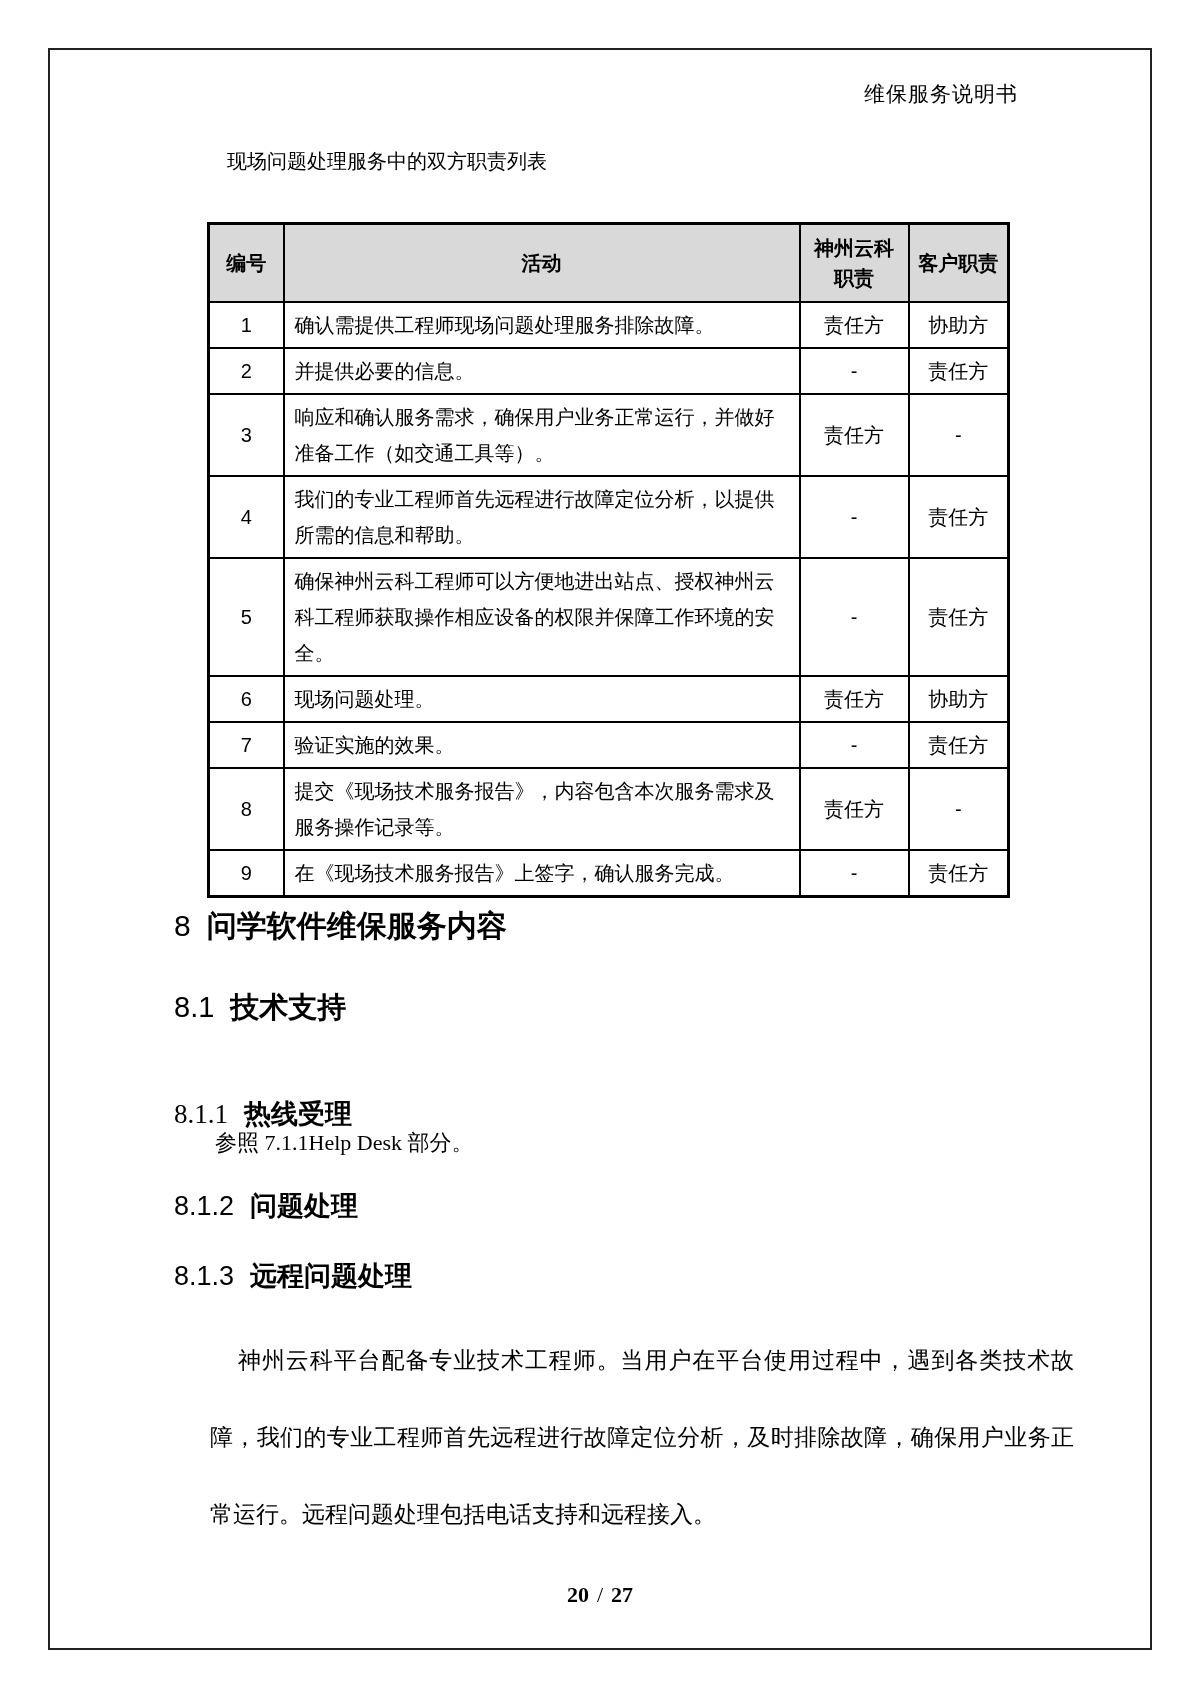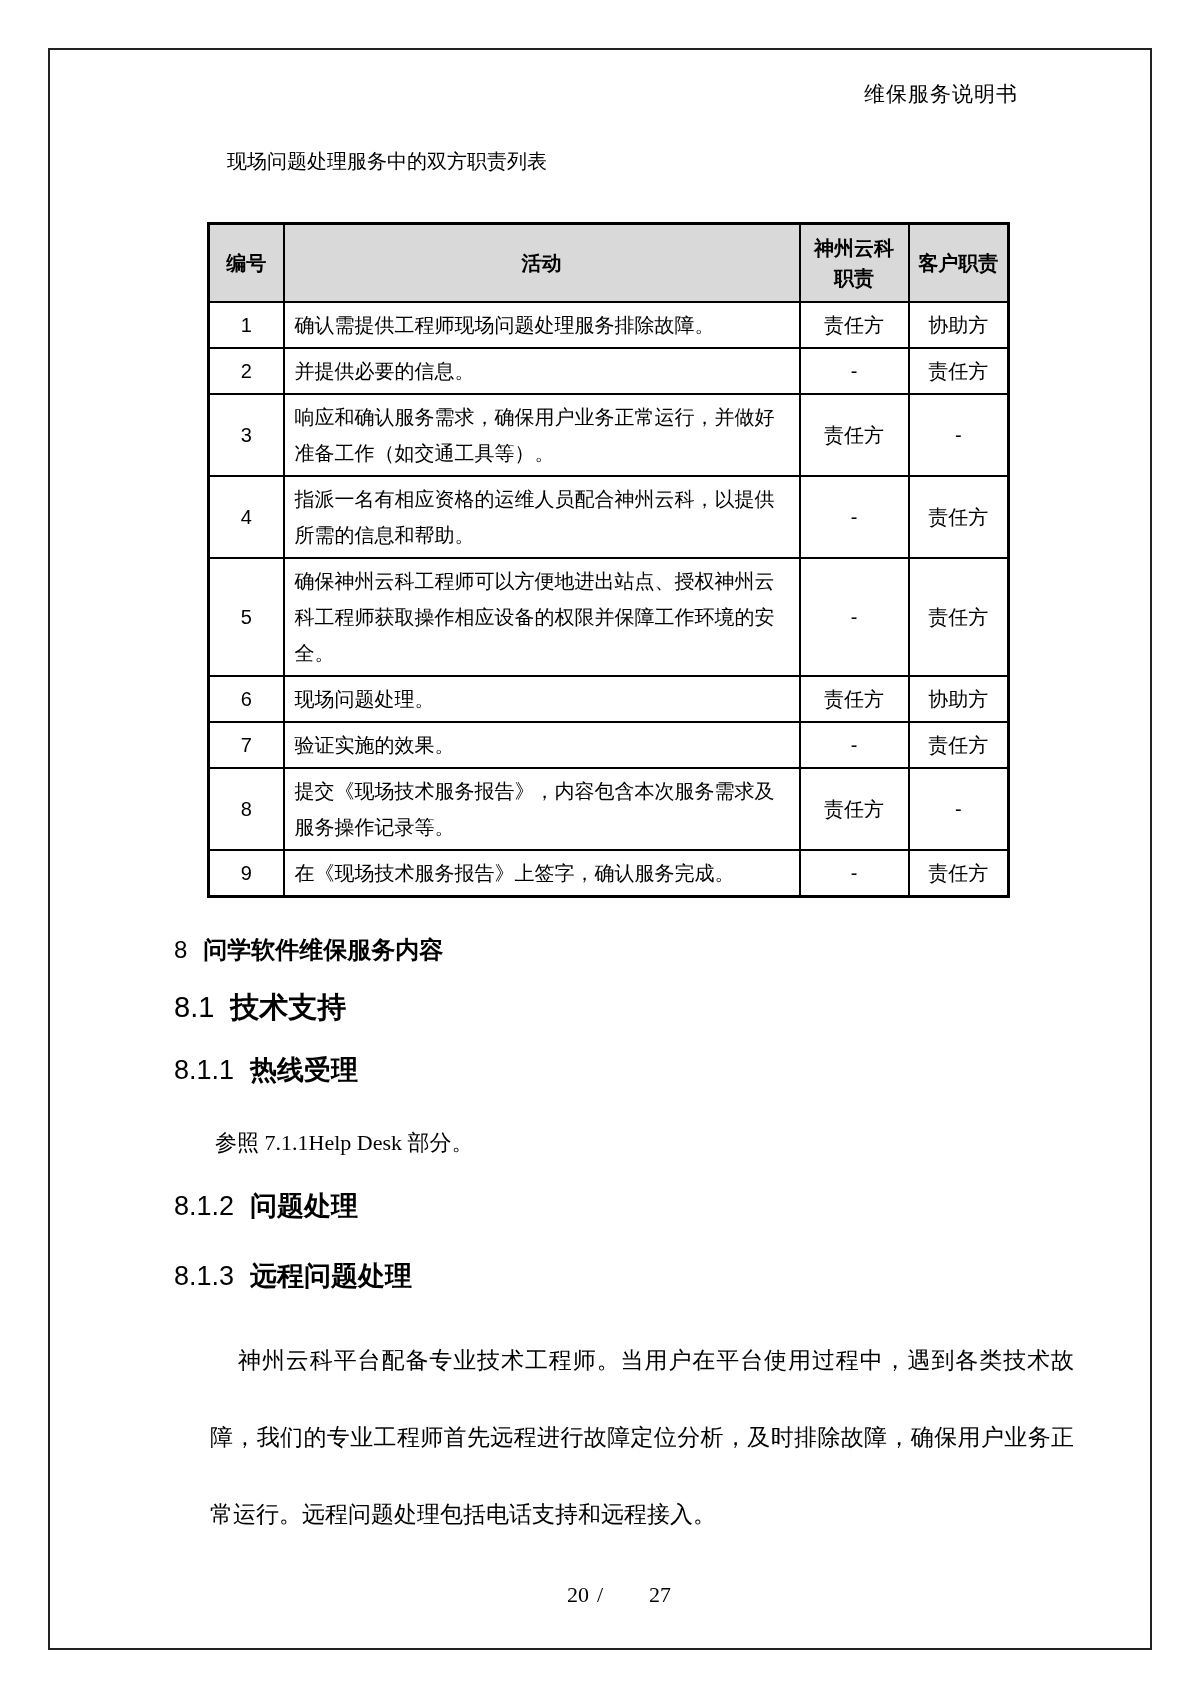--- a/index.html
+++ b/index.html
@@ -28,41 +28,41 @@
     padding:4px 10px;line-height:36px;
   }
   .duty-table th{
     background:#d9d9d9;font-weight:bold;text-align:center;
     height:68px;line-height:30px;padding:4px 6px;
   }
   .c-no,.c-szyk,.c-cust{text-align:center;}
   .c-act{text-align:left;padding-left:14px;}
   .duty-table{border:3px solid #000;margin-top:15px;}
   .h1,.h2,.h3{position:absolute;left:174px;white-space:nowrap;}
-  .h1{top:906px;font-size:24px;margin-top:28px;}
+  .h1{top:906px;font-size:30px;}
   .h2{top:988px;font-size:29px;}
   .h3{font-size:27px;}
-  .h3.s811{top:1052px;}
+  .h3.s811{top:1096px;font-family:Liberation Serif, serif;}
   .h3.s812{top:1188px;}
   .h3.s813{top:1258px;}
   .hnum{font-weight:400;margin-right:16px;}
   .htitle{font-weight:bold;}
   .ref-para{
     position:absolute;top:1128px;left:215px;
     font-family:"Liberation Serif",serif;font-size:22px;
   }
   .body-para{
     position:absolute;top:1322px;left:168px;width:864px;
     font-size:23px;line-height:77px;text-indent:28px;text-align:justify;margin-left:42px;
   }
   .doc-footer{
     position:absolute;top:1582px;left:0;width:100%;
     text-align:center;font-family:"Liberation Serif",serif;font-size:22px;
   }
-  .doc-footer .pg{font-weight:normal;margin-left:38px;}
+  .doc-footer .pg{font-weight:bold;}
   .doc-footer .sep{font-weight:400;padding:0 8px;}
 </style>
 </head>
 <body>
 
 <div class="page-border"></div>
 
 <div class="doc-header">维保服务说明书</div>
 
 <div class="table-caption">现场问题处理服务中的双方职责列表</div>
@@ -99,21 +99,21 @@
       <td class="c-cust">责任方</td>
     </tr>
     <tr>
       <td class="c-no">3</td>
       <td class="c-act">响应和确认服务需求，确保用户业务正常运行，并做好准备工作（如交通工具等）。</td>
       <td class="c-szyk">责任方</td>
       <td class="c-cust">-</td>
     </tr>
     <tr>
       <td class="c-no">4</td>
-      <td class="c-act">指派一名有相应资格的运维人员配合神州云科，以提供所需的信息和帮助。</td>
+      <td class="c-act">我们的专业工程师首先远程进行故障定位分析，以提供所需的信息和帮助。</td>
       <td class="c-szyk">-</td>
       <td class="c-cust">责任方</td>
     </tr>
     <tr>
       <td class="c-no">5</td>
       <td class="c-act">确保神州云科工程师可以方便地进出站点、授权神州云科工程师获取操作相应设备的权限并保障工作环境的安全。</td>
       <td class="c-szyk">-</td>
       <td class="c-cust">责任方</td>
     </tr>
     <tr>

